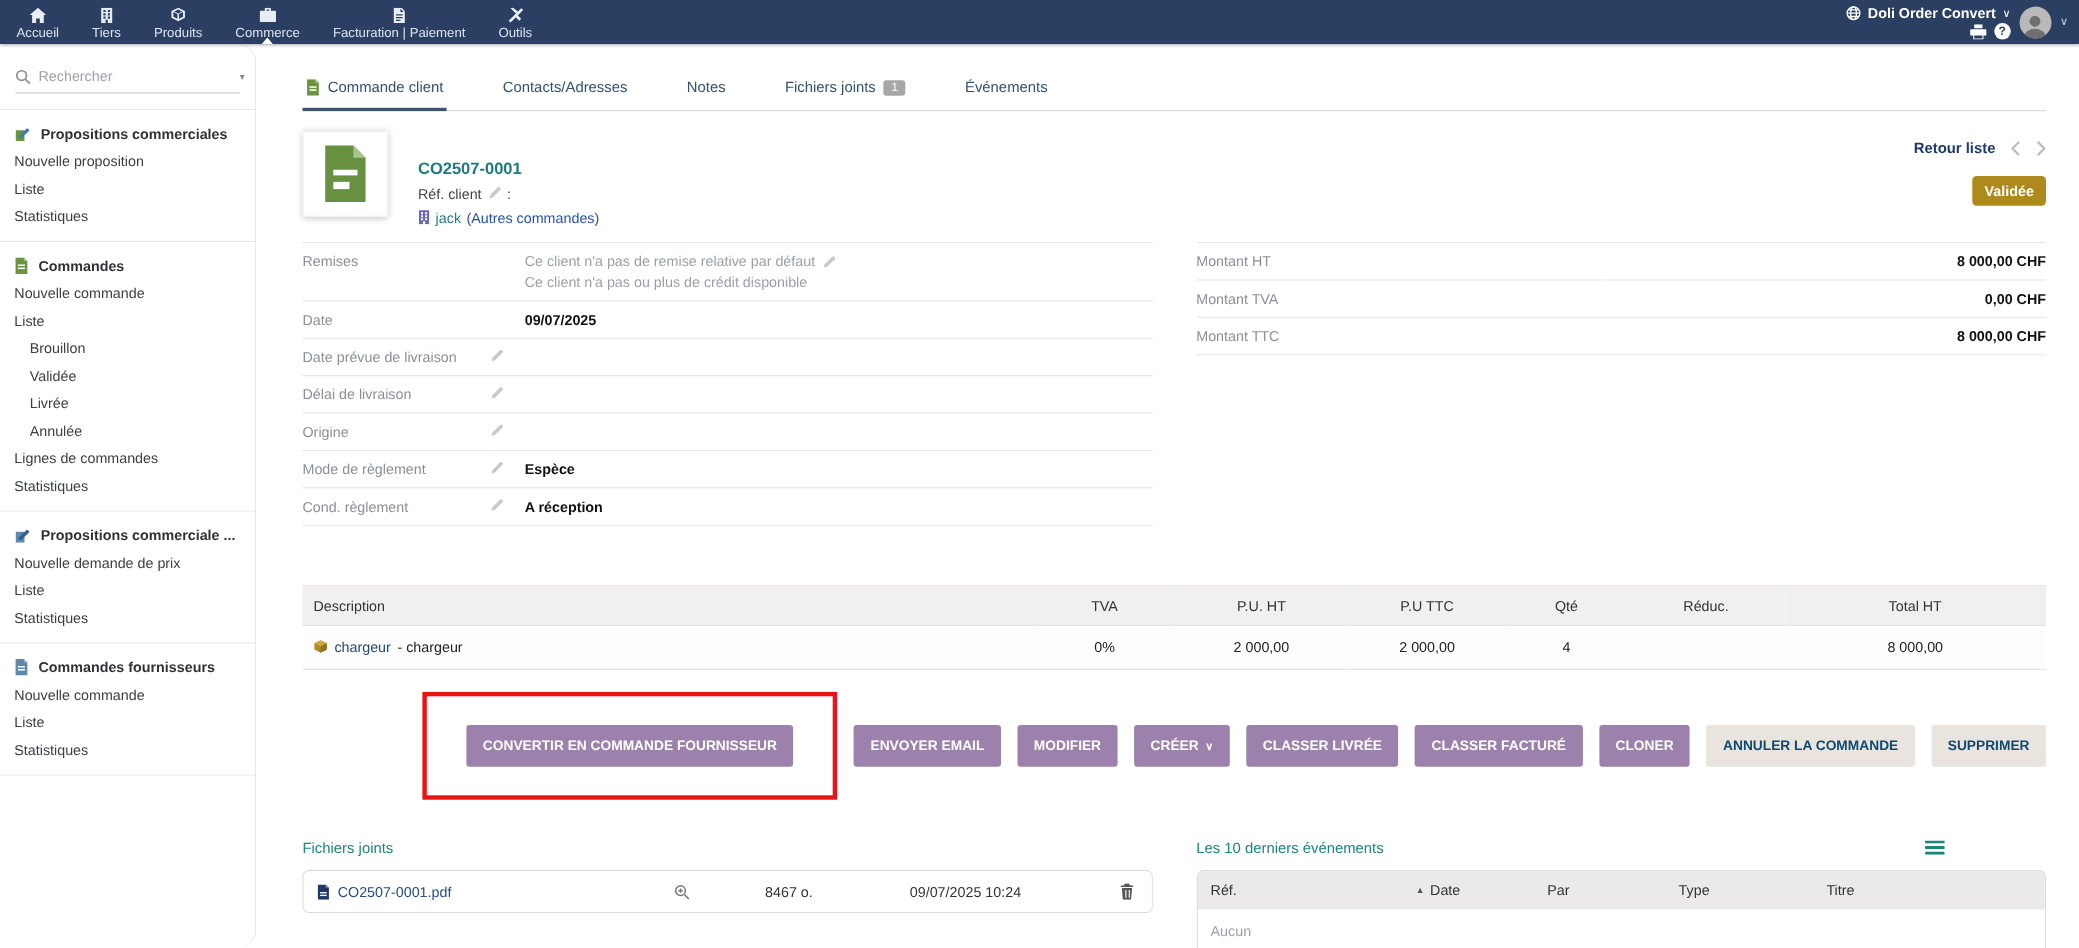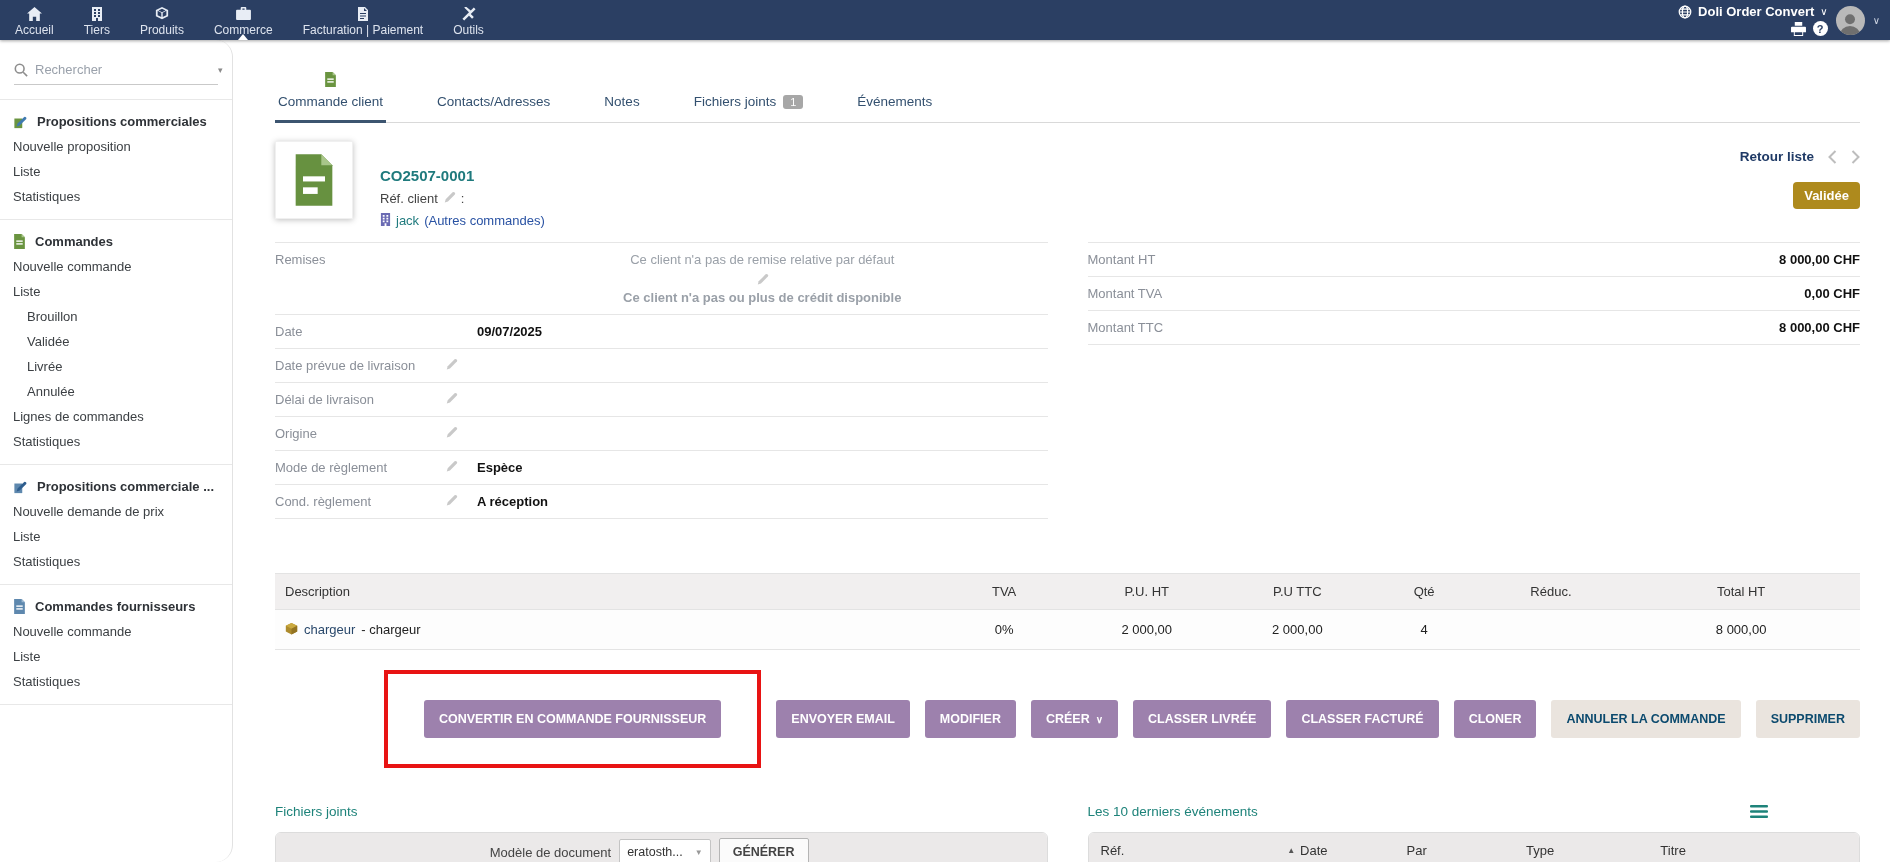--- a/index.html
+++ b/index.html
@@ -45,21 +45,21 @@
   .sec-title { display:flex; align-items:center; gap:9px; padding:6px 13px 5px;
     font-weight:bold; color:#2e3237; white-space:nowrap; overflow:hidden; cursor:pointer; }
   .side-item { padding:5px 13px; color:#3c4044; cursor:pointer; }
   .side-item.sub { padding-left:27px; }
 
   
   .tabs { display:flex; align-items:flex-end; gap:48px; margin-top:32px;
     border-bottom:1px solid #d9d9d9; }
   .tab { display:flex; align-items:center; gap:7px; padding:0 3px 11px; color:#33506f;
     font-size:13.5px; border-bottom:3px solid transparent; margin-bottom:-1px; cursor:pointer; }
-  .tab.active { border-bottom-color:#3c5570;flex-direction:column; }
+  .tab.active { border-bottom-color:#3c5570; }
   .tab-badge { background:#a7a7a7; color:#fff; font-size:11px; border-radius:3px; padding:1px 7px; }
 
   
   .banner { display:flex; margin-top:18px; }
   .photo-card { width:78px; height:78px; background:#fff; border:1px solid #f0f0f0;
     box-shadow:0 1px 6px rgba(0,0,0,.25); display:flex; align-items:center; justify-content:center; }
   .banner-info { margin-left:27px; padding-top:2px;margin-top:24px; }
   .banner-ref { color:#1f7a7d; font-weight:bold; font-size:15px; }
   .banner-line { margin-top:7px; display:flex; align-items:flex-start; gap:5px; color:#444; }
   .link-teal { color:#1f7a7d; cursor:pointer; }
@@ -73,22 +73,22 @@
 
   
   .two-col { display:flex; gap:40px; margin-top:14px; }
   .col { flex:1; }
   .ftable { width:100%; border-collapse:collapse; border-top:1px solid #e6e6e6; }
   .ftable td { border-bottom:1px solid #e6e6e6; padding:9px 0; vertical-align:top; }
   .flabel { color:#8a8f98; width:170px; }
   .ficon { width:32px; color:#c9c9c9; }
   .fvalue { color:#111; font-weight:bold; }
   .fmuted  { color:#9aa0a8; font-weight:normal; }
-  .fmuted .mline { display:flex; align-items:center; gap:6px;flex-direction:column; }
-  .fmuted .mline + .mline { margin-top:4px;font-weight:bold; }
+  .fmuted .mline { display:flex; align-items:flex-end; gap:6px; }
+  .fmuted .mline + .mline { margin-top:4px; }
   .alabel { color:#8a8f98; }
   .avalue { text-align:right; color:#111; font-weight:bold; }
 
   
   .lines { width:100%; border-collapse:collapse; margin-top:54px; }
   .lines th { background:#f1efef; font-weight:normal; color:#333; padding:10px 8px;
     border-top:1px solid #e3e3e3; border-bottom:1px solid #e3e3e3; text-align:center; }
   .lines th.desc { text-align:left; padding-left:10px; }
   .lines td { background:#fdfdfd; padding:12px 8px; border-bottom:1px solid #e4e4e4; text-align:center; }
   .lines td.desc { text-align:left; padding-left:10px; }
@@ -536,28 +536,20 @@
       <button class="btn btn-delete">SUPPRIMER</button>
     </div>
 
     <div class="bottom">
 
       <section class="panel">
         <div class="panel-head">
           <span class="panel-title">Fichiers joints</span>
         </div>
         <div class="table-box">
-          <div class="box-head files-head">
-            <span>Modèle de document</span>
-            <span class="fake-select">
-              <span>eratosth...</span>
-              <span class="scaret">▼</span>
-            </span>
-            <button class="gen-btn">GÉNÉRER</button>
-          </div>
           <div class="file-row">
             <span class="file-name">
               <span>
                 <svg width="12" height="14" viewBox="0 0 12 14">
                     <path d="M1 0h7l3 3v11H1z" fill="#203864"></path>
                     <path d="M8 0v3h3z" fill="#7e93b8"></path>
                     <rect x="3" y="7" width="6" height="1.2" fill="#fff"></rect>
                     <rect x="3" y="9.4" width="6" height="1.2" fill="#fff"></rect>
                   </svg>
               </span>

